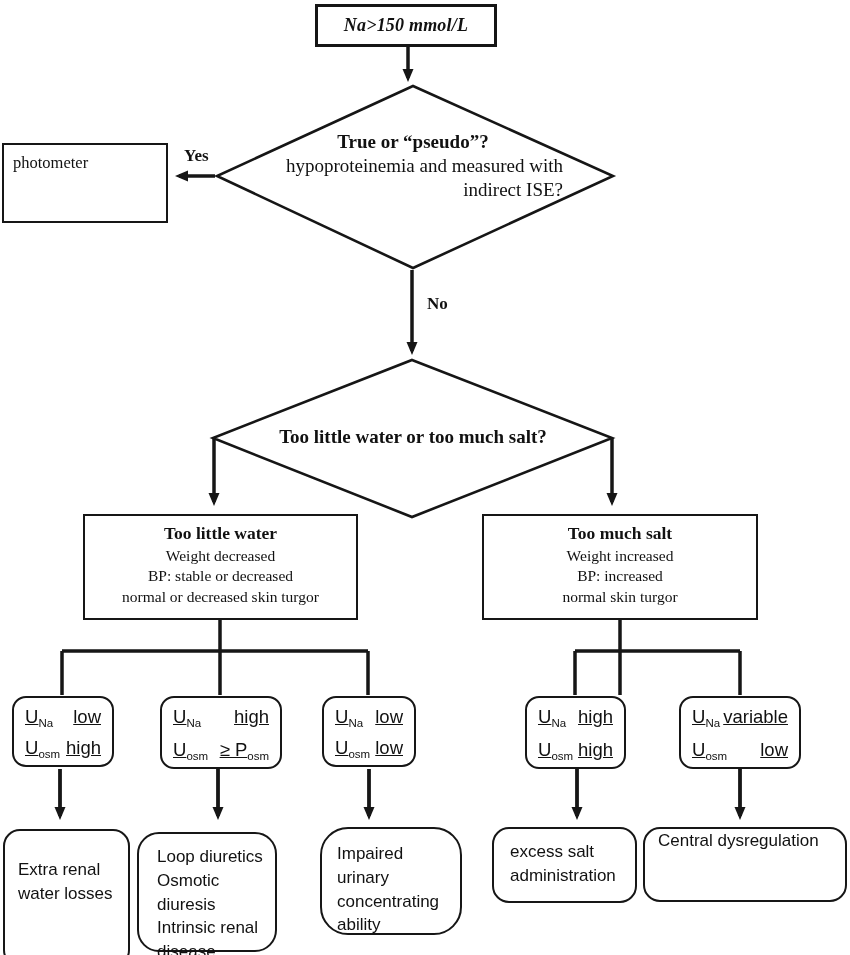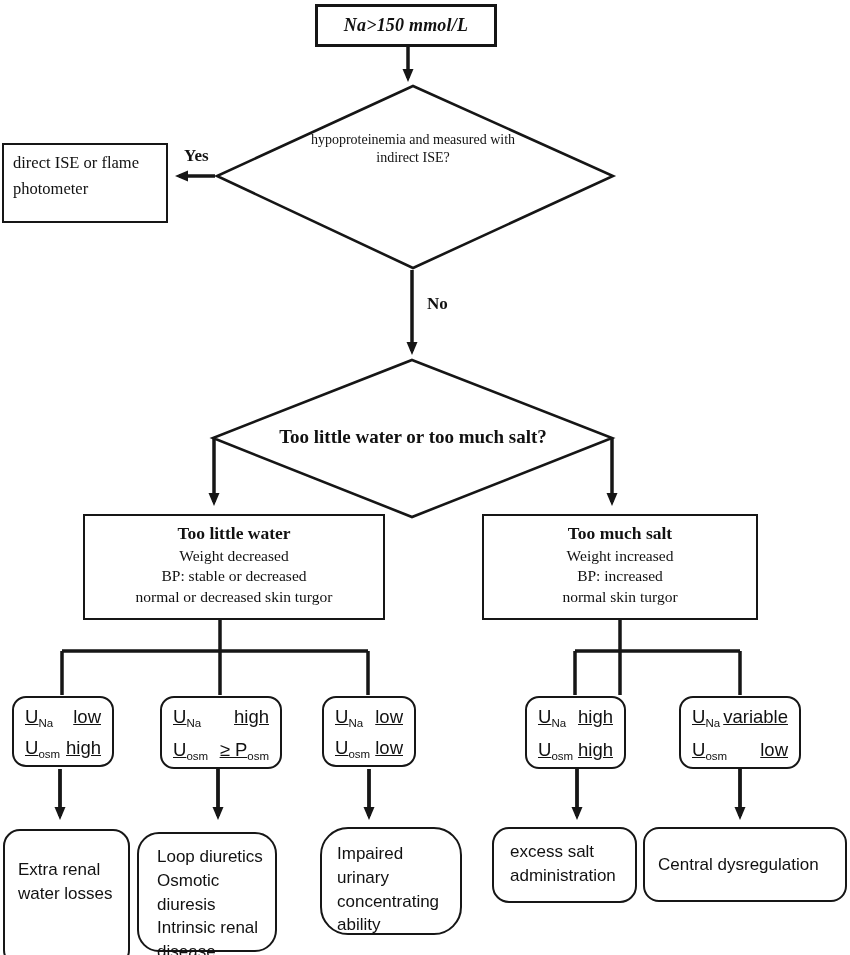--- a/index.html
+++ b/index.html
@@ -15,42 +15,42 @@
     box-sizing:border-box; font-family:"Liberation Serif", serif;
   }
   .box.center { display:flex; align-items:center; justify-content:center; text-align:center; }
 
   .start-label { font-weight:bold; font-size:18px; letter-spacing:.2px;font-style:italic; }
 
   .recheck { font-size:16.5px; line-height:1.55; padding:5px 8px 0 9px; border-width:2.5px; }
 
   .dtext { position:absolute; text-align:center; }
   .dtitle { font-weight:bold; font-size:19px; line-height:1.2; }
-  .dsub   { font-size:14px; line-height:1.3; }
+  .dsub   { font-size:19px; line-height:1.3;text-align:right; }
 
   .edge-label { position:absolute; font-weight:bold; font-size:17px; }
 
   .branch { text-align:center; padding-top:6px; border-width:2.5px; }
   .branch .btitle { font-weight:bold; font-size:17.5px; line-height:1.35; }
   .branch .bline  { font-size:15.5px; line-height:1.32; }
 
   
   .rbox {
     position:absolute; background:#fff; border:2.5px solid #161616;
     box-sizing:border-box; font-family:"Liberation Sans", sans-serif;
   }
 
   .ubox { border-radius:14px; padding:7px 11px 4px 11px; display:flex; flex-direction:column; justify-content:space-between; }
   .u-row { display:flex; justify-content:space-between; align-items:baseline;text-decoration:underline; }
   .u-sym, .u-val { font-size:18.5px; line-height:1.35; }
   .u-sub { font-size:11.5px; }
 
   .outcome { border-radius:17px; font-size:17px; line-height:1.4; }
   .outcome .oline { display:block; }
-  .o-flex { display:flex; align-items:center;border-radius:16px; }
+  .o-flex { display:flex; align-items:flex-start; }
 </style>
 </head>
 <body>
 
 <div id="canvas">
 
   <svg id="wires" viewBox="0 0 850 955" xmlns="http://www.w3.org/2000/svg">
     <defs>
       <marker id="ah" markerUnits="userSpaceOnUse" markerWidth="16" markerHeight="14" refX="9" refY="5.5" orient="auto">
         <path d="M0,0 L13,5.5 L0,11 z" fill="#161616"></path>
@@ -73,37 +73,37 @@
 
     <polygon points="413,86 613,176 413,268 217,176" fill="#ffffff" stroke="#161616" stroke-width="2.6"></polygon>
     <polygon points="412,360 612,438 412,517 213,438" fill="#ffffff" stroke="#161616" stroke-width="2.6"></polygon>
   </svg>
 
   <div class="box center" style="left:315px; top:4px; width:182px; height:43px;">
     <span class="start-label">Na&gt;150 mmol/L</span>
   </div>
 
   <div class="dtext" style="left:263px; top:131px; width:300px;">
+    <div class="dtitle">True or “pseudo”?</div>
     <div class="dsub">hypoproteinemia and measured with</div>
     <div class="dsub">indirect ISE?</div>
   </div>
 
   <div class="edge-label" style="left:184px; top:146px;">Yes</div>
   <div class="edge-label" style="left:427px; top:294px;">No</div>
 
   <div class="box recheck" style="left:2px; top:143px; width:166px; height:80px;">
-    <div>direct ISE or flame</div>
     <div>photometer</div>
   </div>
 
   <div class="dtext" style="left:238px; top:426px; width:350px;">
     <div class="dtitle">Too little water or too much salt?</div>
   </div>
 
-  <div class="box branch" style="left:83px; top:514px; width:302px; height:106px;">
+  <div class="box branch" style="left:83px; top:514px; width:275px; height:106px;">
     <div class="btitle">Too little water</div>
     <div class="bline">Weight decreased</div>
     <div class="bline">BP: stable or decreased</div>
     <div class="bline">normal or decreased skin turgor</div>
   </div>
 
   <div class="box branch" style="left:482px; top:514px; width:276px; height:106px;">
     <div class="btitle">Too much salt</div>
     <div class="bline">Weight increased</div>
     <div class="bline">BP: increased</div>

